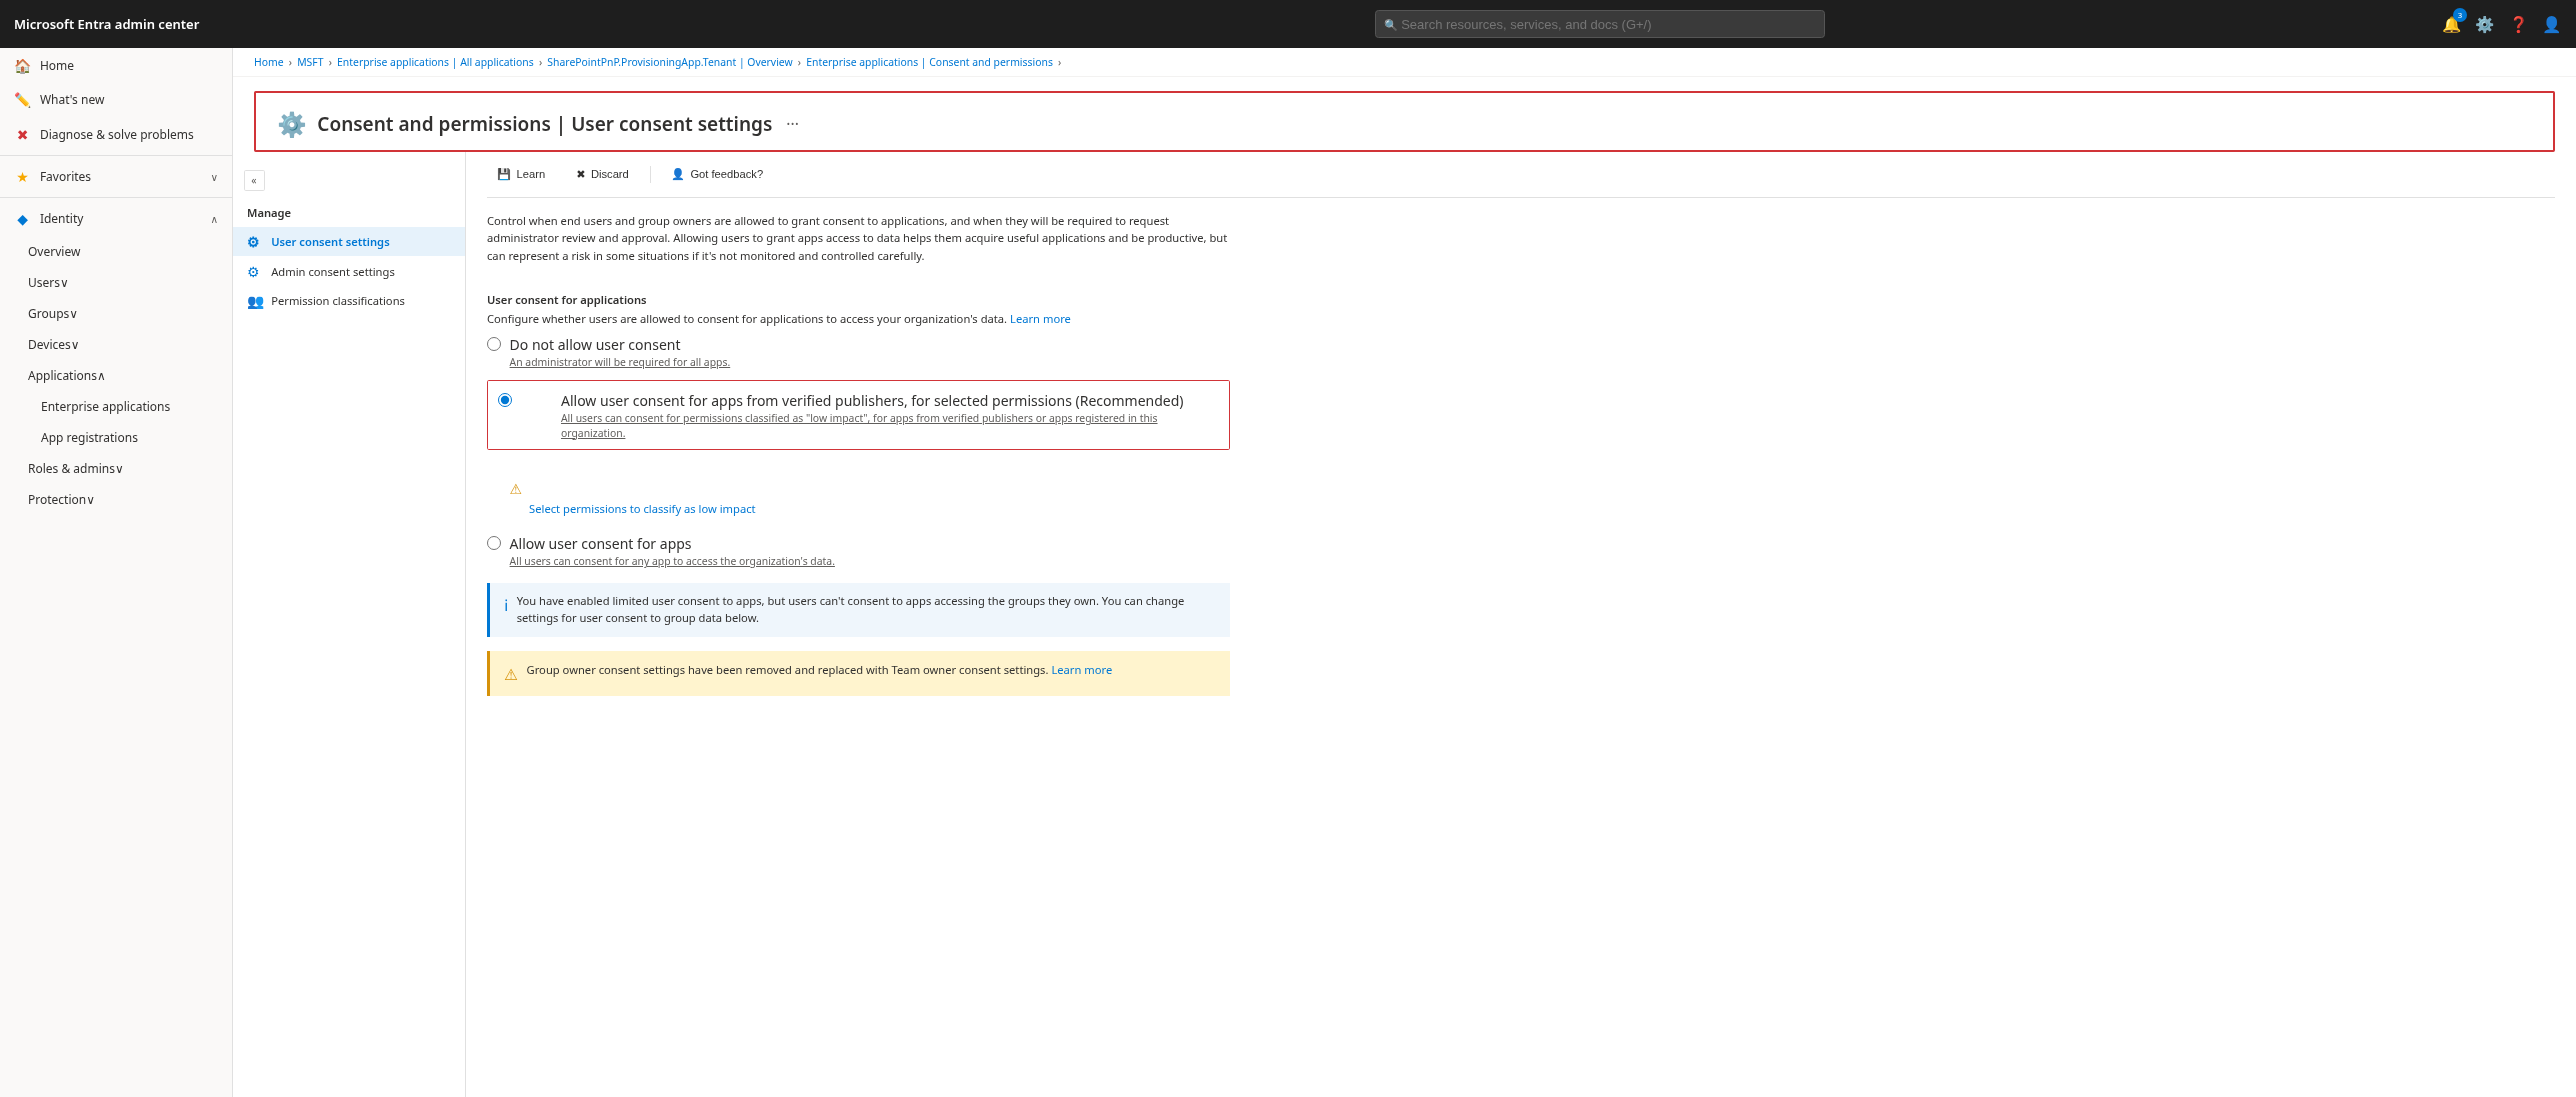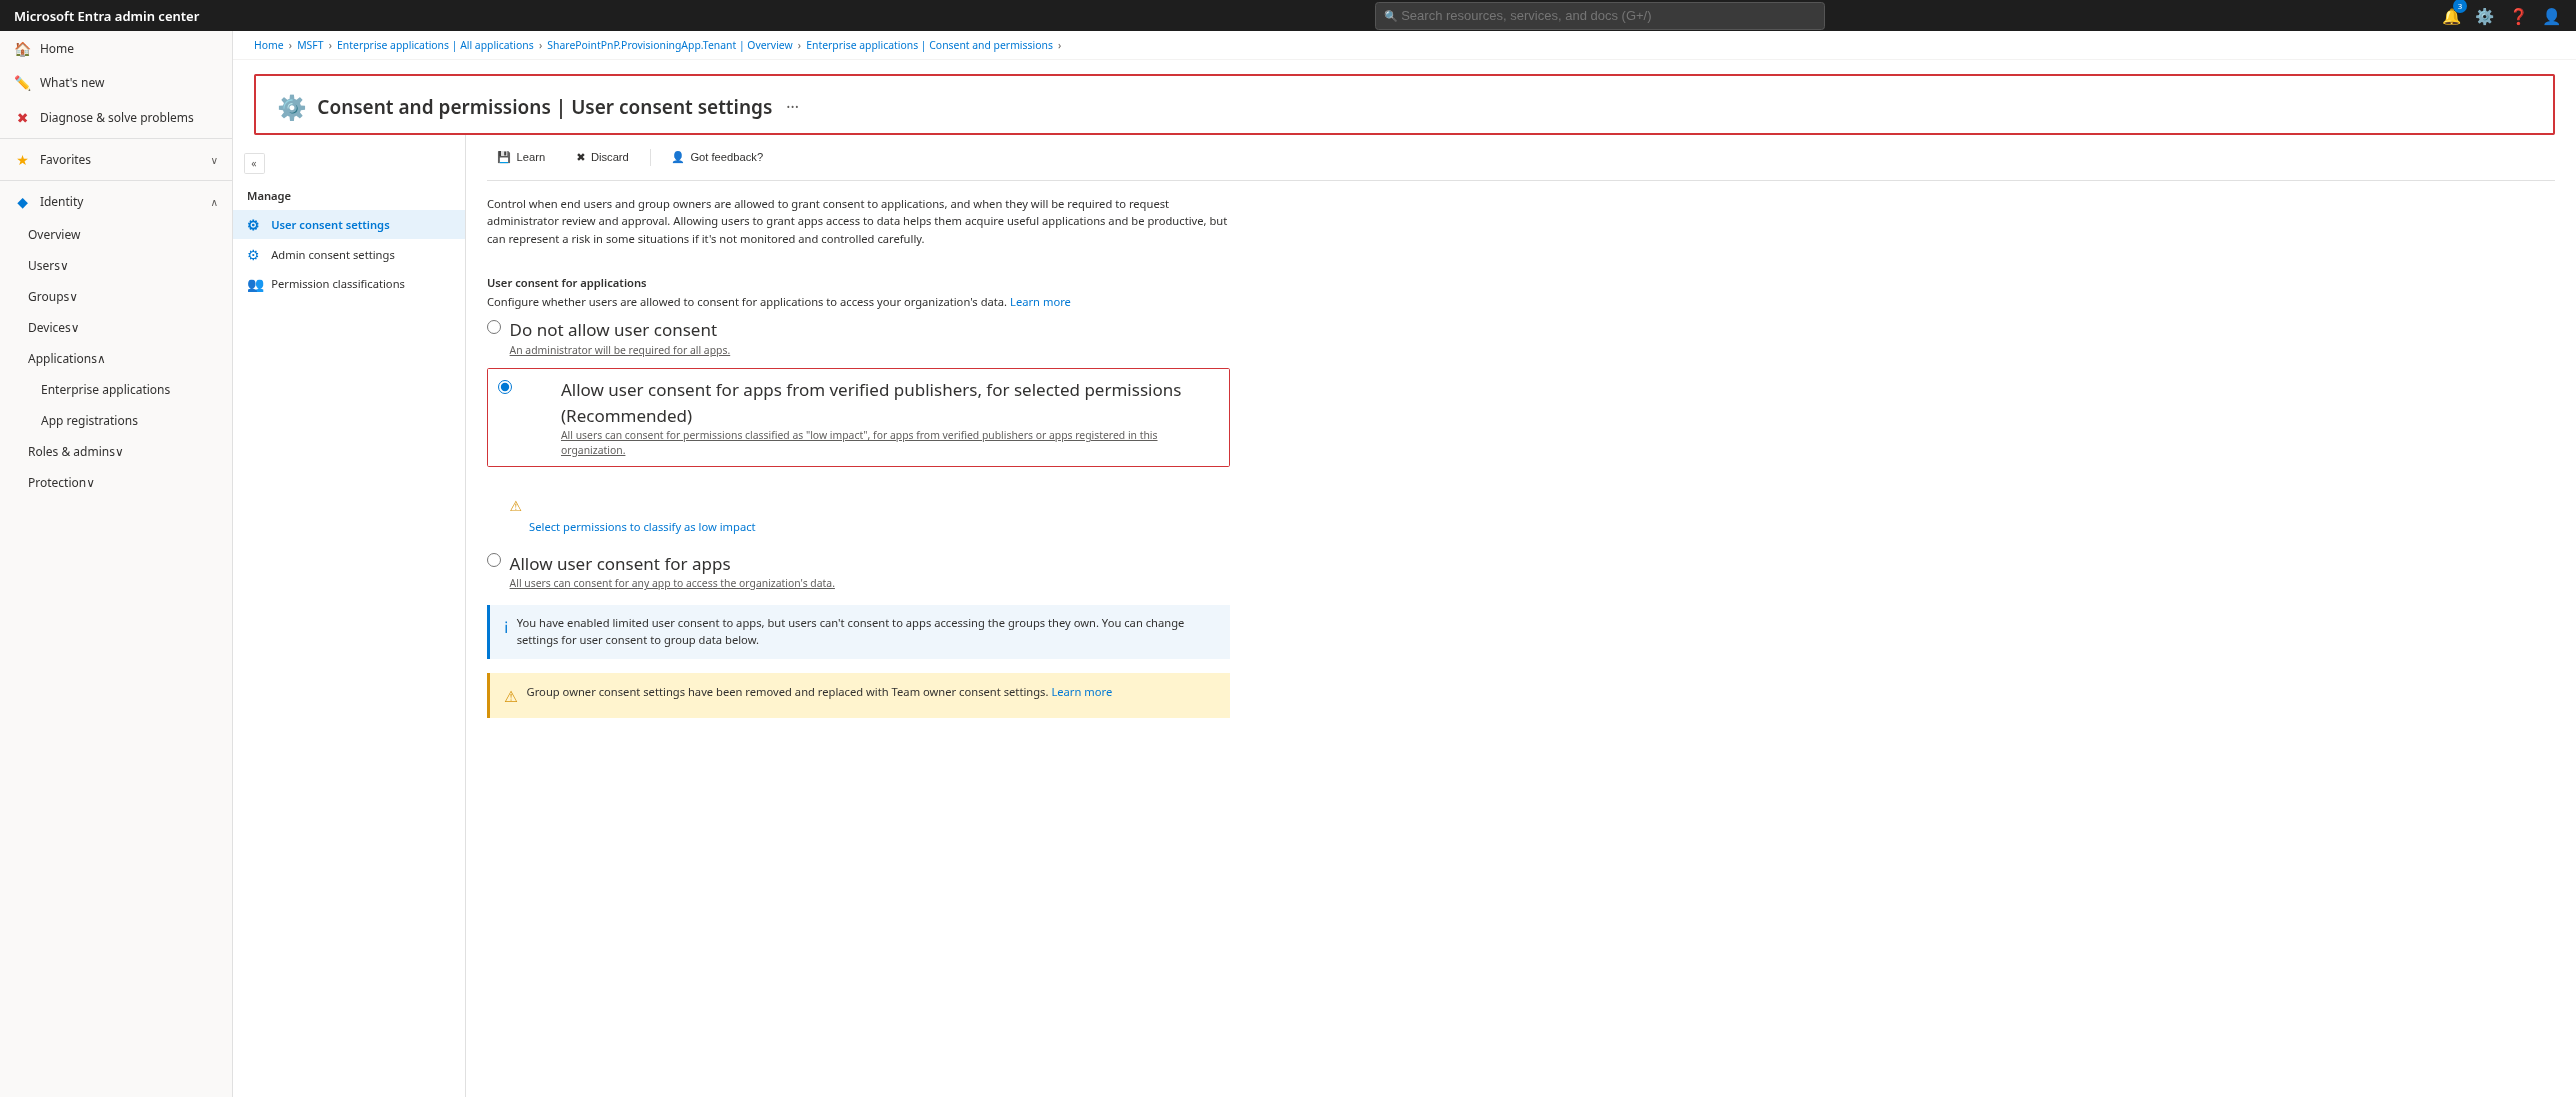--- a/index.html
+++ b/index.html
@@ -5,21 +5,21 @@
     * { box-sizing: border-box; margin: 0; padding: 0; }
     body { font-family: 'Segoe UI', system-ui, sans-serif; font-size: 12px; background: #f3f2f1; display: flex; flex-direction: column; height: 100vh; overflow: hidden; }
 
     
     .topbar {
       background: #1e1e1e;
       color: white;
       display: flex;
       align-items: center;
       padding: 0 14px;
-      height: 31px;
+      height: 48px;
       flex-shrink: 0;
       gap: 32px;
     }
     .topbar-title {
       font-size: 13px;
       font-weight: 600;
       color: white;
       margin-right: auto;
     }
     .topbar-search {
@@ -296,21 +296,21 @@
     .radio-option input[type=radio] {
       margin-top: 2.6px;
       margin-right: 8.6px;
       flex-shrink: 0;
       cursor: pointer;
       width: 14px;
       height: 14px;
       accent-color: #0078d4;
     }
     .radio-label {
-      font-size: 17px;
+      font-size: 14px;
       color: #323130;
       line-height: 1.5;
     }
     .radio-sublabel {
       font-size: 10.4px;
       color: #605e5c;
       line-height: 1.4;
       text-decoration: underline;
     }
 

